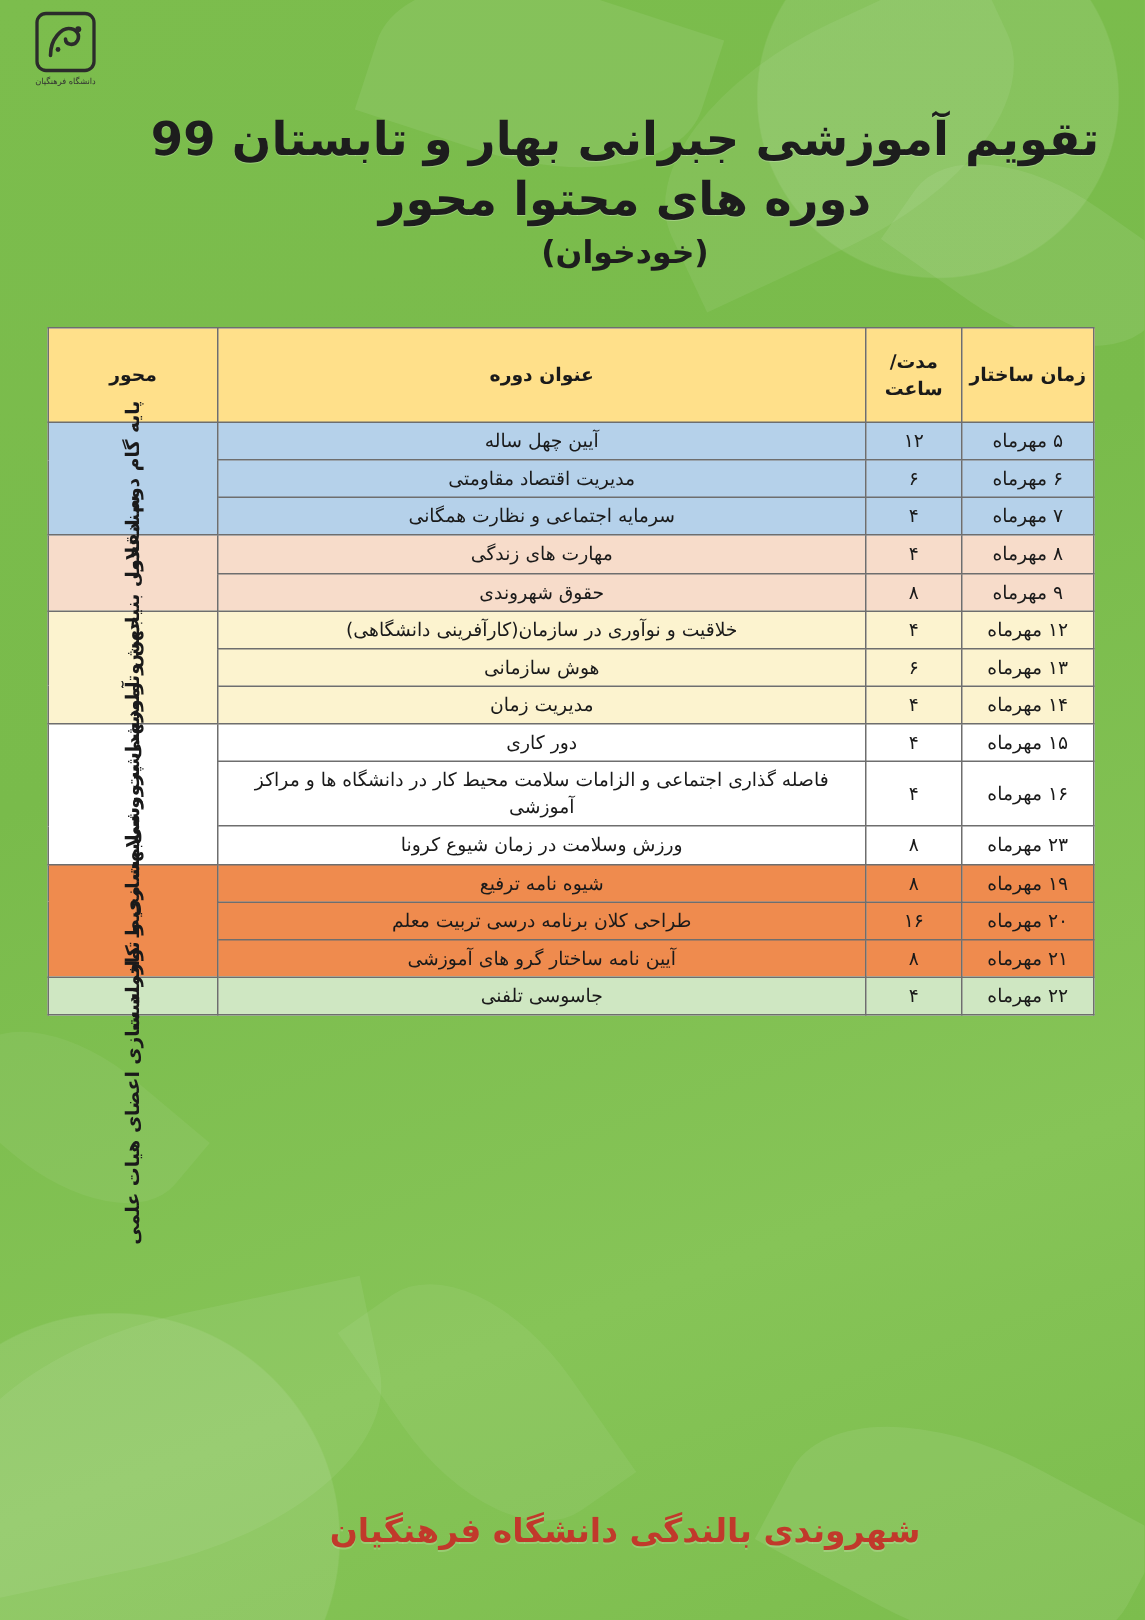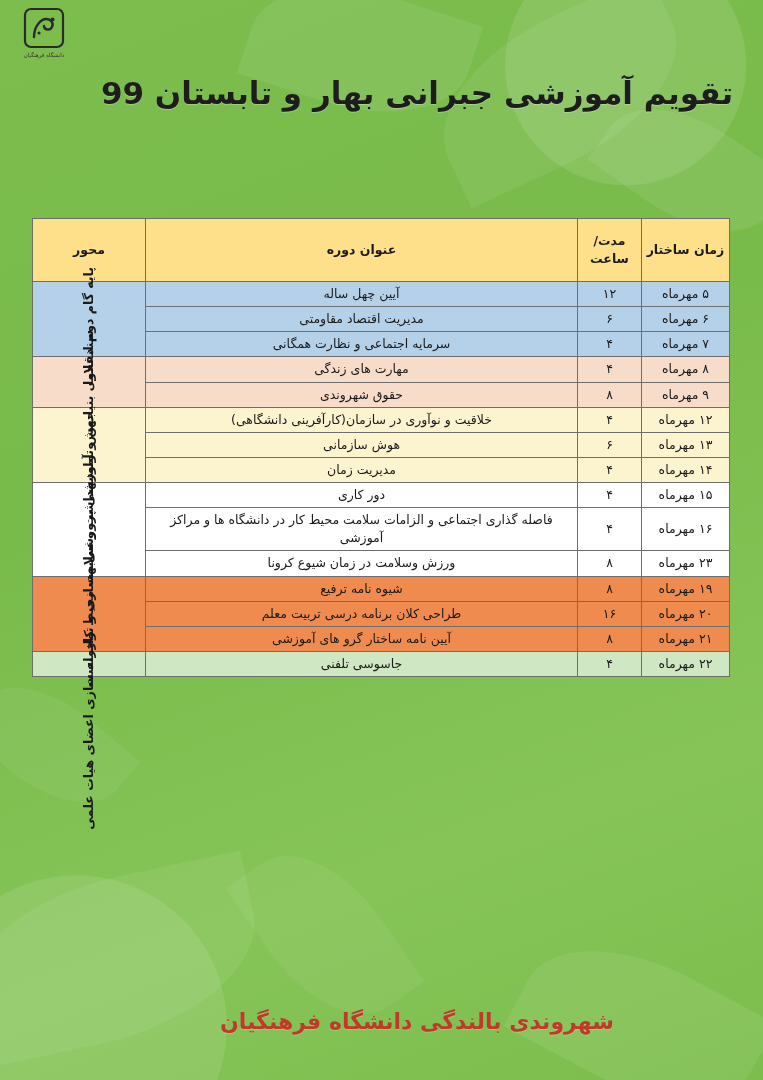--- a/index.html
+++ b/index.html
@@ -187,20 +187,22 @@
         <path d="M12 31 C12 19, 20 13, 24 13 C29 13, 32 17, 30 21 C28 25, 22 24, 22 20" fill="none" stroke="#2b2b2b" stroke-width="2.4" stroke-linecap="round"></path>
         <circle cx="30.5" cy="13.5" r="2" fill="#2b2b2b"></circle>
         <circle cx="17" cy="27" r="1.6" fill="#2b2b2b"></circle>
       </svg>
     </div>
     <div class="logo-caption">دانشگاه فرهنگیان</div>
   </div>
 
   <div class="heading">
     <div class="line1">تقویم آموزشی جبرانی بهار و تابستان 99</div>
+    <div class="line2">دوره های محتوا محور</div>
+    <div class="line3">(خودخوان)</div>
   </div>
 
   <div class="table-wrap">
     <table class="cal">
       <colgroup>
         <col class="c-time">
           <col class="c-dur">
           <col class="c-title">
           <col class="c-axis">
       </colgroup>

